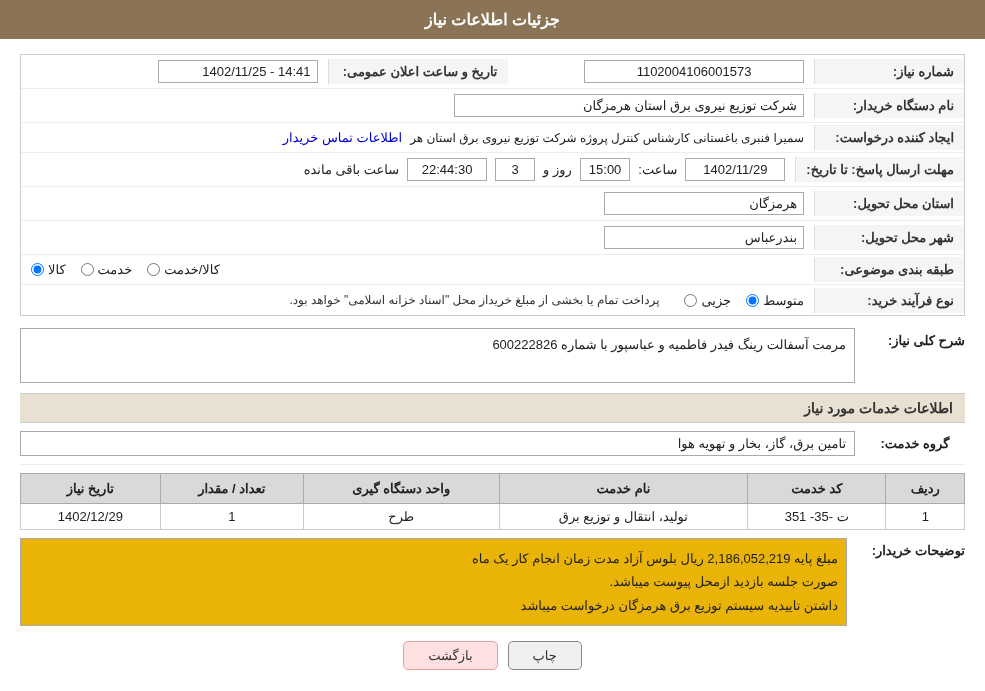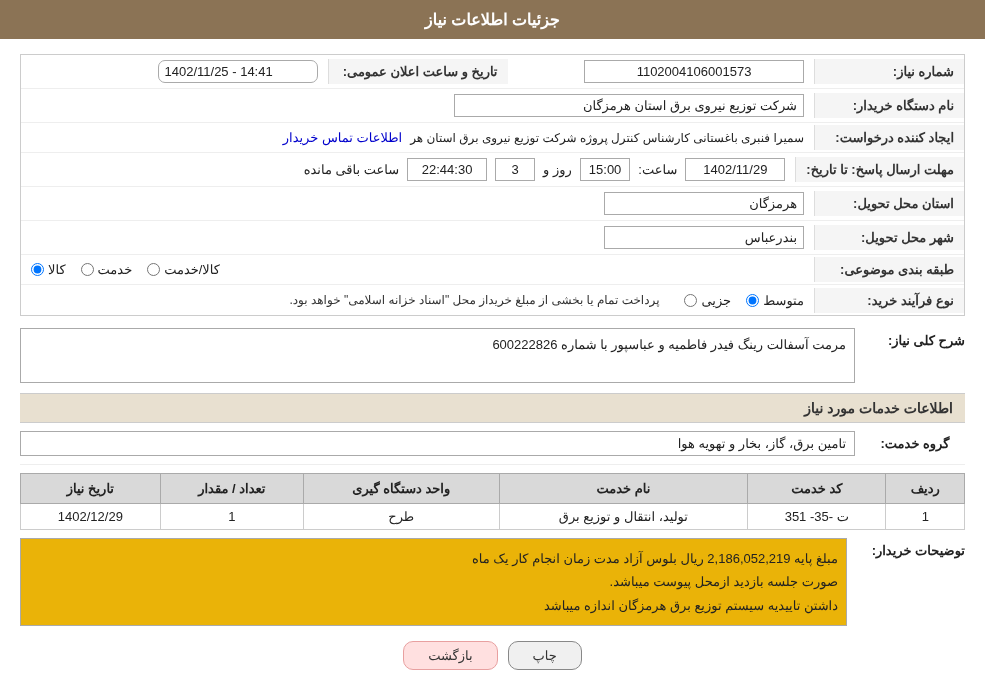--- a/index.html
+++ b/index.html
@@ -136,21 +136,21 @@
       justify-content: center;
       gap: 10px;
       padding: 15px 0 10px 0;
     }
     .btn {
       padding: 6px 24px;
       font-size: 13px;
       font-family: Tahoma, Arial, sans-serif;
       border: 1px solid #888;
       cursor: pointer;
-      border-radius: 10px;
+      border-radius: 5px;
     }
     .btn-print {
       background: #f0f0f0;
       color: #333;
     }
     .btn-back {
       background: #f0f0f0;
       color: #333;
       border-color: #e8a0a0;
       background: #ffe0e0;
@@ -179,21 +179,21 @@
 
     <div class="info-section">
 
       <div class="info-row">
         <div class="label-cell">شماره نیاز:</div>
         <div class="value-cell">
           <span class="input-style" style="display:inline-block;min-width:220px;text-align:center;">1102004106001573</span>
         </div>
         <div class="label-cell" style="min-width:180px;">تاریخ و ساعت اعلان عمومی:</div>
         <div class="value-cell">
-          <span class="input-style" style="display:inline-block;min-width:160px;text-align:left;direction:ltr;border-radius:7px;">1402/11/25 - 14:41</span>
+          <span class="input-style" style="display:inline-block;min-width:160px;text-align:right;direction:ltr;">1402/11/25 - 14:41</span>
         </div>
       </div>
 
       <div class="info-row">
         <div class="label-cell">نام دستگاه خریدار:</div>
         <div class="value-cell">
           <span class="input-style" style="display:inline-block;min-width:350px;">شرکت توزیع نیروی برق استان هرمزگان</span>
         </div>
       </div>
 
@@ -309,21 +309,21 @@
         </tbody>
       </table>
     </div>
 
     <div style="display:flex;align-items:flex-start;gap:18px;">
       <div style="font-weight:bold;min-width:100px;text-align:right;padding-top:5px;">توضیحات خریدار:</div>
       <div style="flex:1;">
         <div class="notes-box">
           <div>مبلغ پایه 2,186,052,219 ریال بلوس آزاد مدت زمان انجام کار یک ماه</div>
           <div>صورت جلسه بازدید ازمحل پیوست میباشد.</div>
-          <div>داشتن تاییدیه سیستم توزیع برق هرمزگان اندازه میباشد</div>
+          <div>داشتن تاییدیه سیستم توزیع برق هرمزگان درخواست میباشد</div>
         </div>
       </div>
     </div>
 
     <div class="button-row">
       <button class="btn btn-print">چاپ</button>
       <button class="btn btn-back">بازگشت</button>
     </div>
 
   </div>

